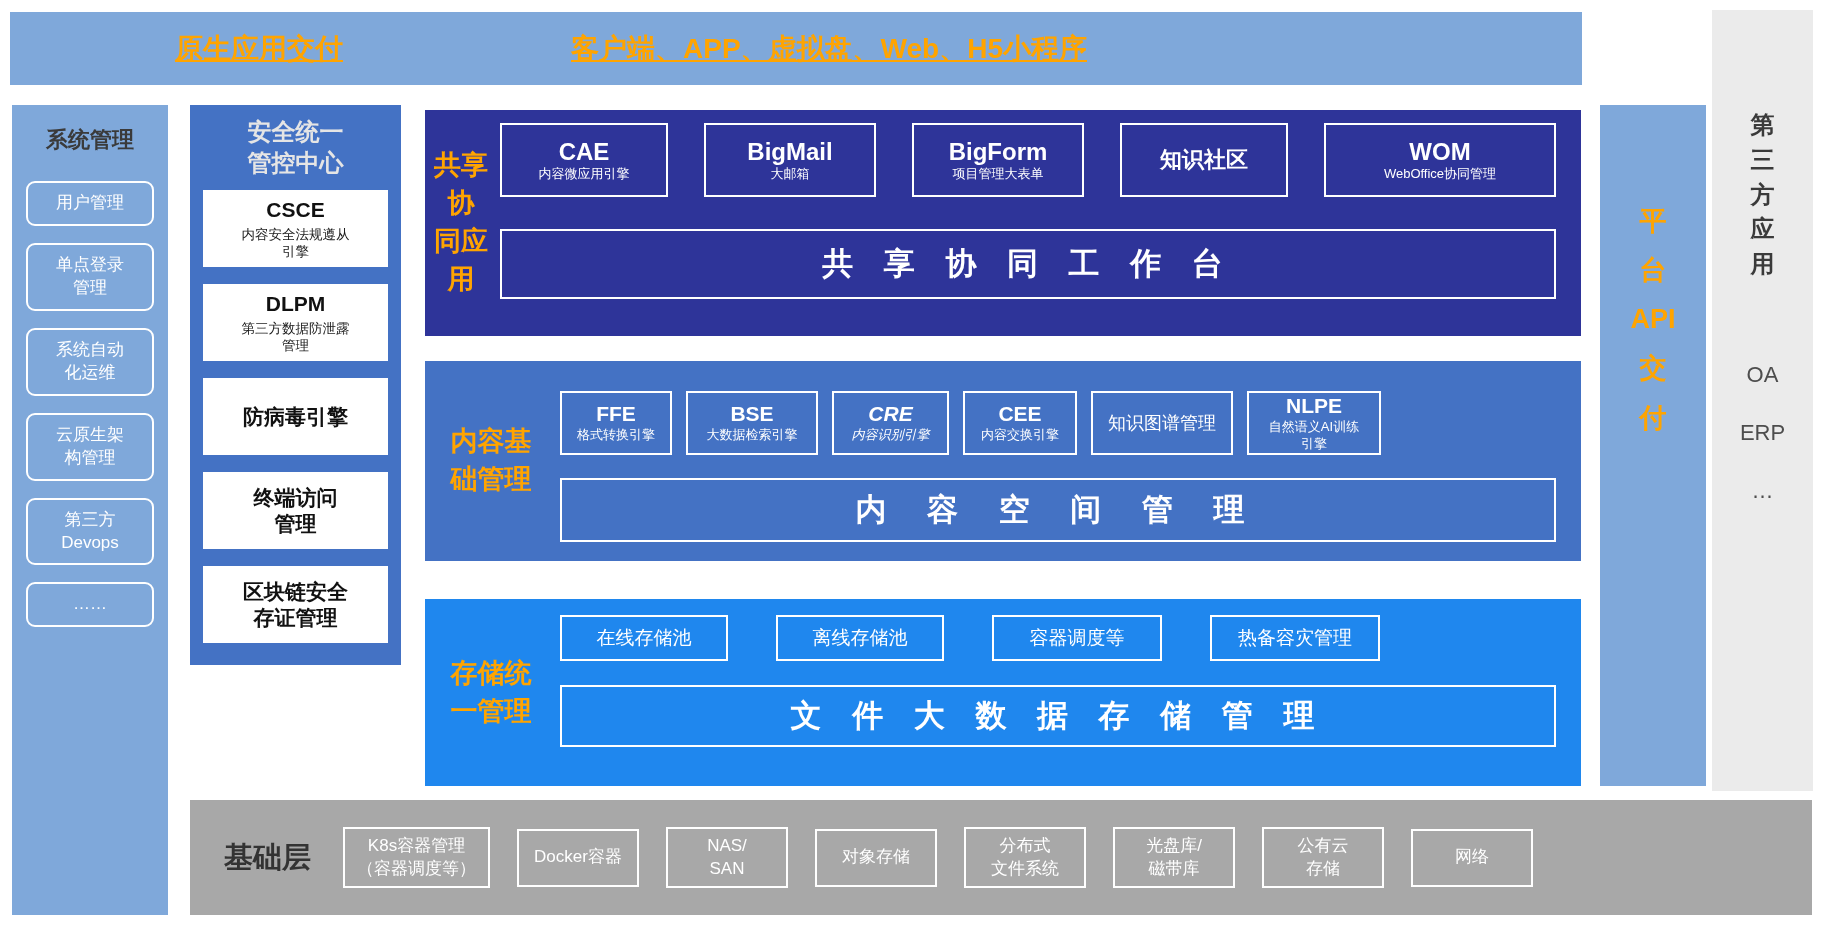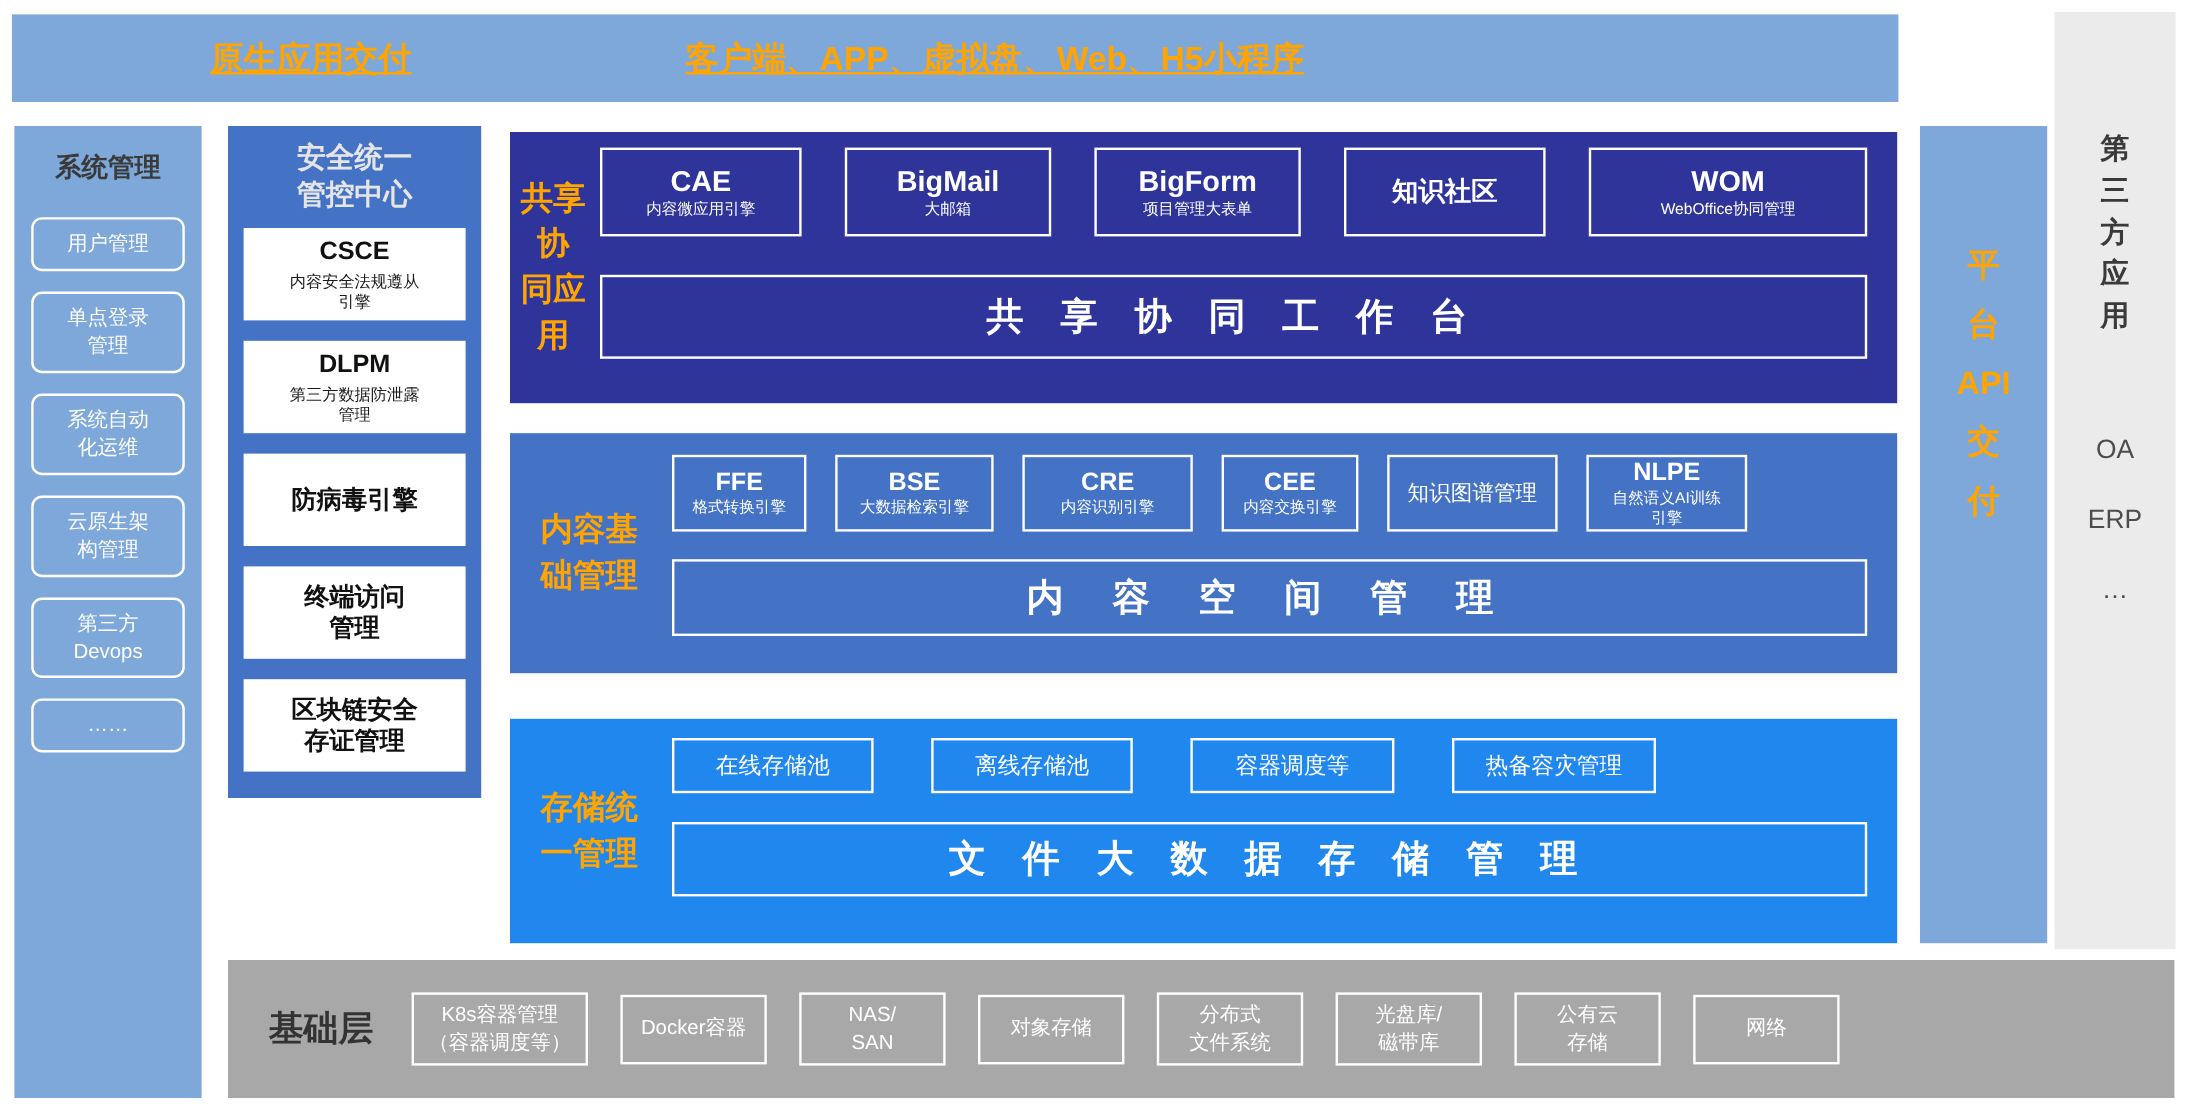--- a/index.html
+++ b/index.html
@@ -45,21 +45,21 @@
   .mods { display:flex; }
   .mod { border:2px solid #fff; color:#fff; display:flex; flex-direction:column;
          align-items:center; justify-content:center; text-align:center; padding:3px 8px; flex-shrink:0; }
   .mname { font-weight:bold; font-size:24px; line-height:1.15; }
   .mname2 { font-weight:bold; font-size:21px; line-height:1.15; }
   .mdesc { font-size:13px; line-height:1.25; margin-top:1px; }
   .solo1 { font-weight:bold; font-size:22px; }
   .solo2 { font-size:18px; }
   .solo3 { font-size:19px; }
   .s1 .mods { gap:36px; margin-top:13px; height:74px; }
-  .s2 .mods { gap:24px; margin-top:18px; height:64px; }
+  .s2 .mods { gap:14px; margin-top:30px; height:64px; }
   .s3 .mods { gap:48px; margin-top:16px; height:46px; }
   .bigbar { border:2px solid #fff; color:#fff; font-weight:bold; font-size:31px;
             letter-spacing:11px; display:flex; align-items:center; justify-content:center; }
   .s1 .bigbar { height:70px; margin-top:32px; }
   .s2 .bigbar { height:64px; margin-top:23px; letter-spacing:16px; }
   .s3 .bigbar { height:62px; margin-top:24px; }
 
   
   .apicol { left:1600px; top:105px; width:106px; height:681px; background:#7FA8DA;
             display:flex; justify-content:center; padding-top:92px; }
@@ -170,21 +170,21 @@
     <div class="seccontent">
       <div class="mods">
         <div class="mod" style="width:112px;">
           <span class="mname2">FFE</span>
           <span class="mdesc pre">格式转换引擎</span>
         </div>
         <div class="mod" style="width:132px;">
           <span class="mname2">BSE</span>
           <span class="mdesc pre">大数据检索引擎</span>
         </div>
-        <div class="mod" style="width:142px;">
+        <div class="mod" style="width:117px;font-style:italic;">
           <span class="mname2">CRE</span>
           <span class="mdesc pre">内容识别引擎</span>
         </div>
         <div class="mod" style="width:114px;">
           <span class="mname2">CEE</span>
           <span class="mdesc pre">内容交换引擎</span>
         </div>
         <div class="mod" style="width:142px;">
           <span class="solo2">知识图谱管理</span>
         </div>

